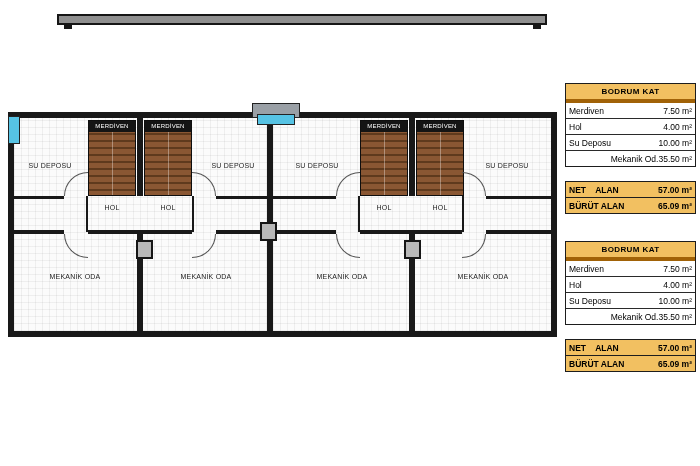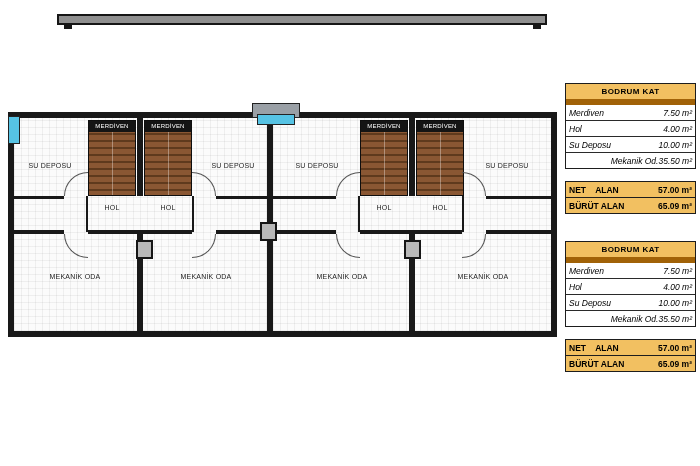--- a/index.html
+++ b/index.html
@@ -30,22 +30,22 @@
   .arc.tr{border-top:1px solid #555;border-right:1px solid #555;border-top-right-radius:100%;}
   .arc.bl{border-bottom:1px solid #555;border-left:1px solid #555;border-bottom-left-radius:100%;}
   .arc.br{border-bottom:1px solid #555;border-right:1px solid #555;border-bottom-right-radius:100%;}
 
   .shaft{position:absolute;width:17px;height:19px;background:#b9b9b9;border:2px solid #161616;box-sizing:border-box;}
   .win-gray{position:absolute;background:#9aa0a6;border:1px solid #222;box-sizing:border-box;}
   .win-cyan{position:absolute;background:#56c3e4;border:1px solid #222;box-sizing:border-box;}
 
   
   .tbl{position:absolute;left:565px;width:131px;border:1px solid #1d1d1d;background:#fff;box-sizing:border-box;}
-  .tbl-header{background:#f2c061;border-bottom:6px solid #a16207;font-weight:bold;font-size:8px;height:15px;line-height:15px;text-align:center;letter-spacing:.4px;}
-  .tbl-row{display:flex;justify-content:space-between;align-items:center;height:15px;font-size:8.5px;padding:0 3px;border-bottom:1px solid #2a2a2a;background:#fff;font-style:italic;}
+  .tbl-header{background:#f2c061;border-bottom:4px solid #a16207;font-weight:bold;font-size:8px;height:15px;line-height:15px;text-align:center;letter-spacing:.4px;}
+  .tbl-row{display:flex;justify-content:space-between;align-items:center;height:15px;font-size:8.5px;padding:0 3px;border-bottom:1px solid #2a2a2a;background:#fff;}
   .tbl-row:last-child{border-bottom:none;justify-content:flex-end;}
   .summary{position:absolute;left:565px;width:131px;border:1px solid #1d1d1d;background:#f2c061;box-sizing:border-box;font-weight:bold;}
   .sum-row{display:flex;justify-content:space-between;align-items:center;height:15px;font-size:8.5px;padding:0 3px;}
   .sum-row + .sum-row{border-top:1px solid #1d1d1d;}
   .pre{white-space:pre;}
 </style>
 </head>
 <body>
 
 <div class="stage">

